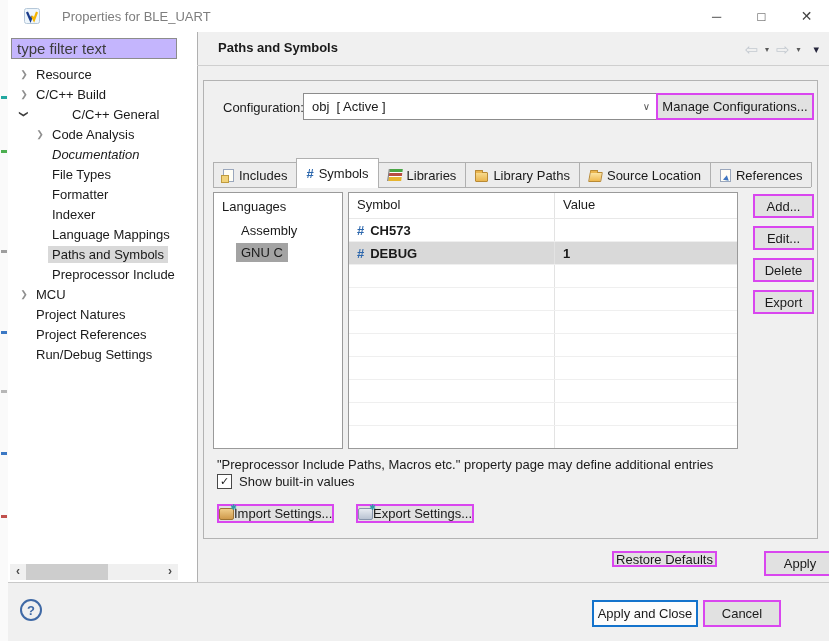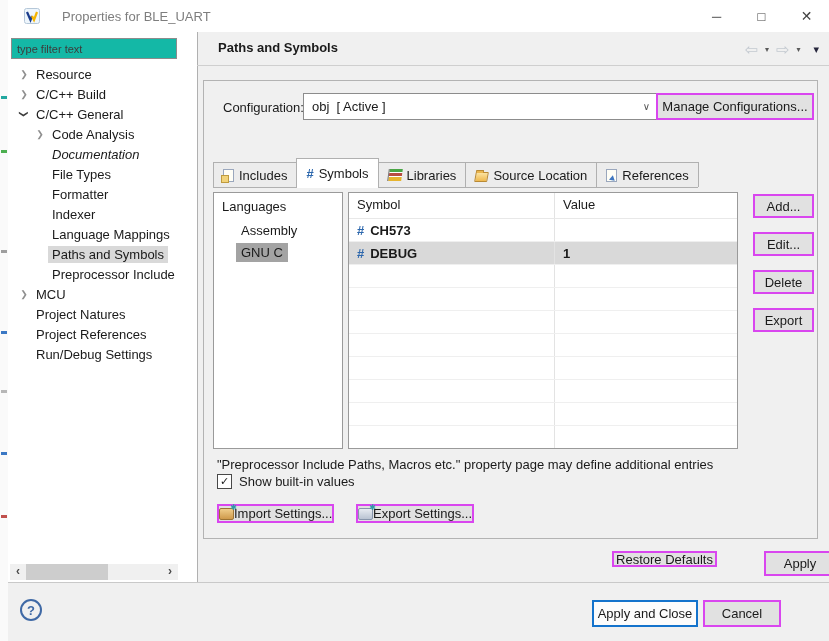--- a/index.html
+++ b/index.html
@@ -14,22 +14,22 @@
   
   .dialog-border{left:8px;top:0;width:1px;height:641px;background:#9a9a9a}
   .titlebar{left:8px;top:0;width:821px;height:32px;background:#fff}
   .app-icon{left:16px;top:8px;width:16px;height:16px}
   .win-title{left:54px;top:9px;color:#7e7e7e}
   .winbtn{top:0;width:45px;height:32px;display:flex;align-items:center;justify-content:center;color:#444;font-size:13px}
   .winbtn.close{font-size:14px}
 
   
   .left-panel{left:8px;top:32px;width:189px;height:550px;background:#fff}
-  .filter{left:11px;top:38px;width:154px;height:17px;border:1px solid #8c8c8c;background:#14b8a6;
-          font-family:"Liberation Sans",sans-serif;font-size:11px;color:#3c3c3c;padding:1px 5px;outline:none}
+  .filter{left:11px;top:38px;width:154px;height:17px;border:1px solid #8c8c8c;background:#c4b5fd;
+          font-family:"Liberation Sans",sans-serif;font-size:15px;color:#3c3c3c;padding:1px 5px;outline:none}
   .tree{left:8px;top:64px;width:188px}
   .tree-row{height:20px;display:flex;align-items:center;white-space:nowrap;overflow:hidden}
   .chev{display:inline-block;width:16px;text-align:center;color:#8f8f8f;font-size:9px;flex:0 0 16px}
   .chev.exp{transform:rotate(90deg);color:#3c3c3c}
   .tlabel{padding:1px 4px}
   .tlabel.selected{background:#d9d9d9}
 
   
   .hscroll{left:10px;top:564px;width:168px;height:16px;background:#f0f0f0}
   .scroll-arrow{position:absolute;top:0;width:16px;height:16px;line-height:15px;text-align:center;color:#4a4a4a;font-weight:bold;font-size:12px}
@@ -82,21 +82,21 @@
   .thead{height:25px;border-bottom:1px solid #e8e8e8}
   .th{padding:4px 8px 0 8px}
   .th.c1,.trow .c1{border-right:1px solid #e3e3e3}
   .trow{height:23px;border-bottom:1px solid #efefef;box-sizing:border-box}
   .trow .c1{padding-left:8px;display:flex;align-items:center;gap:6px}
   .trow .c2{padding-left:8px;display:flex;align-items:center}
   .trow.selected{background:#d9d9d9}
   .symname,.val{font-weight:bold}
 
   
-  .actions{left:753px;top:194px;display:flex;flex-direction:column;gap:14px}
+  .actions{left:753px;top:194px;display:flex;flex-direction:column;gap:8px}
   .actions .btn{width:61px;height:24px}
 
   .note{left:217px;top:457px;width:600px}
   .cbrow{left:217px;top:474px;display:flex;align-items:center;gap:7px}
   .cb{width:13px;height:13px;border:1px solid #494949;background:#fff;display:flex;align-items:center;justify-content:center;font-size:11px;color:#1a1a1a;line-height:11px}
   .import-btn{left:217px;top:504px}
   .export-btn{left:356px;top:504px}
   .pkg-ic{width:15px;height:12px;border-radius:2px;position:relative;display:inline-block;box-sizing:border-box}
   .import-icon{background:linear-gradient(#f0cd8a,#cf9a4b);border:1px solid #9c7334}
   .export-icon{background:linear-gradient(#e7ebf1,#b9c3d2);border:1px solid #8795ab}
@@ -145,21 +145,21 @@
 <input class="abs filter" value="type filter text" style="">
 <div class="abs tree">
     <div class="tree-row" style="padding-left: 8px;">
       <span class="chev">❯</span>
       <span class="tlabel">Resource</span>
     </div>
     <div class="tree-row" style="padding-left: 8px;">
       <span class="chev">❯</span>
       <span class="tlabel">C/C++ Build</span>
     </div>
-    <div class="tree-row" style="padding-left: 8px;">
+    <div class="tree-row" style="padding-left: 8px; gap: 36px;">
       <span class="chev exp">❯</span>
       <span class="tlabel">C/C++ General</span>
     </div>
     <div class="tree-row" style="padding-left: 24px;">
       <span class="chev">❯</span>
       <span class="tlabel">Code Analysis</span>
     </div>
     <div class="tree-row" style="padding-left: 24px; font-style: italic;">
       <span class="chev"></span>
       <span class="tlabel">Documentation</span>
@@ -238,20 +238,24 @@
     </div>
     <div class="tab active">
       <span class="hash-icon">#</span>
       <span class="tab-label">Symbols</span>
     </div>
     <div class="tab">
       <span class="libraries-icon"></span>
       <span class="tab-label">Libraries</span>
     </div>
     <div class="tab">
+      <span class="folder-ic folder-icon"></span>
+      <span class="tab-label">Library Paths</span>
+    </div>
+    <div class="tab">
       <span class="folder-ic open-folder-icon"></span>
       <span class="tab-label">Source Location</span>
     </div>
     <div class="tab">
       <span class="page-ic references-icon"></span>
       <span class="tab-label">References</span>
     </div>
   </div>
 
 <div class="abs langbox">

